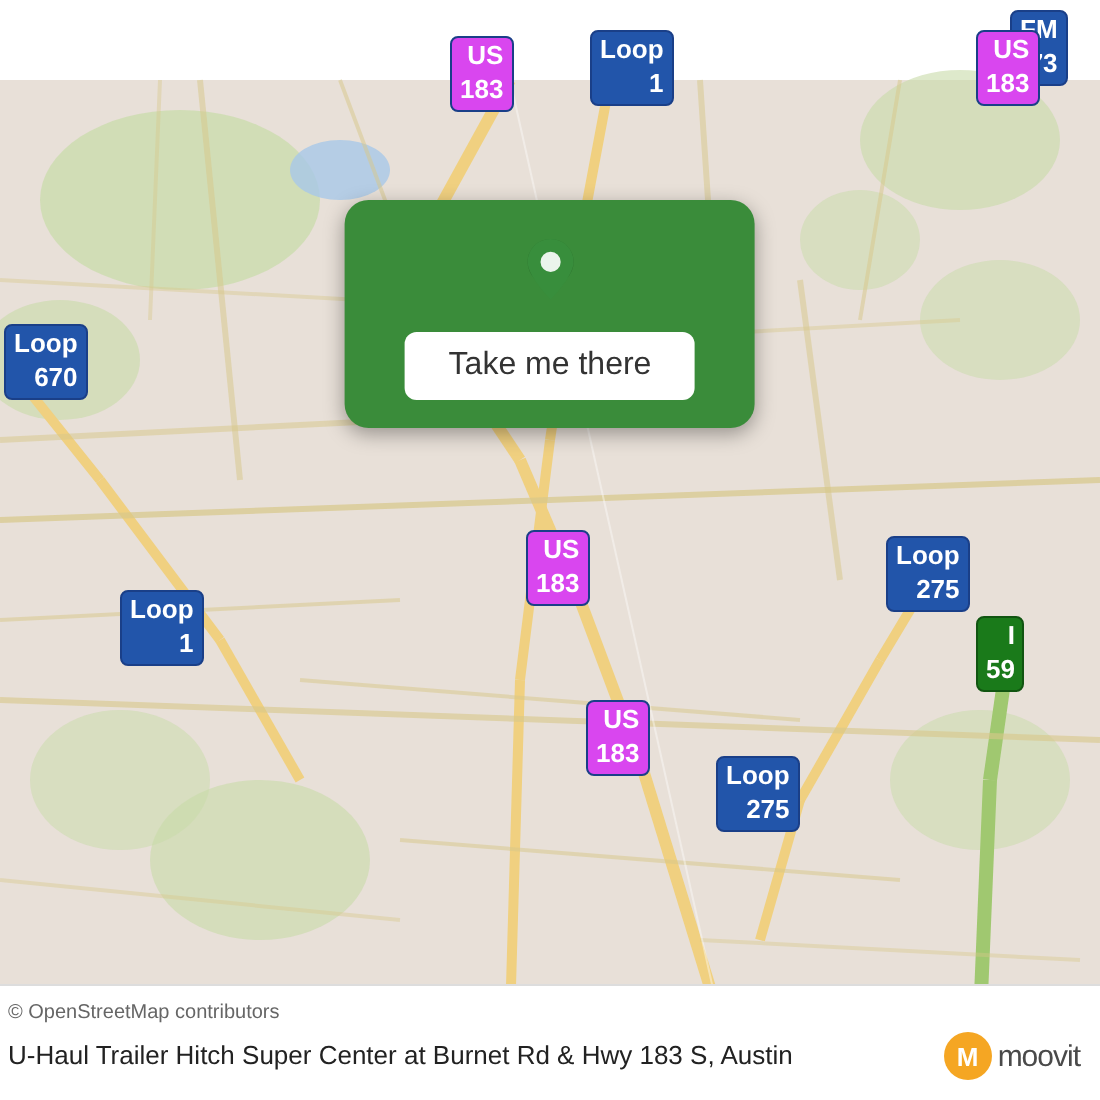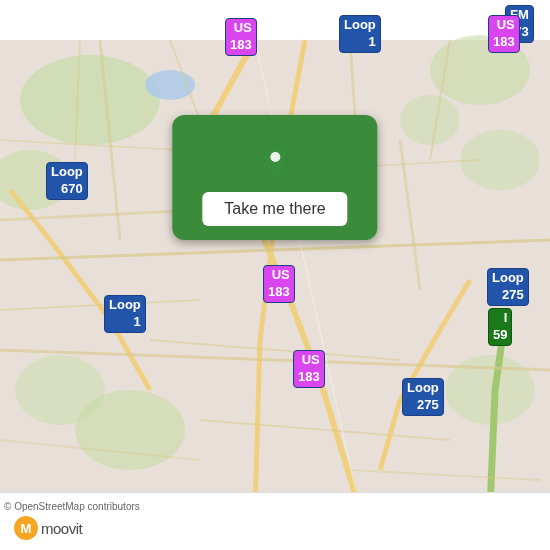--- a/index.html
+++ b/index.html
@@ -90,27 +90,26 @@
       left: 50%;
       transform: translateX(-50%);
       display: flex;
       flex-direction: column;
       align-items: center;
     }
 
     #green-card {
       background: #3a8c3a;
       border-radius: 12px;
-      padding: 29px 30px 14px 30px;
+      padding: 18px 30px 14px 30px;
       display: flex;
       flex-direction: column;
       align-items: center;
       box-shadow: 0 3px 10px rgba(0,0,0,0.35);
       min-width: 200px;
-      margin-top: 15px;
     }
 
     #pin-icon {
       width: 36px;
       height: 36px;
       margin-bottom: 8px;
     }
 
     #take-me-there-btn {
       background: white;
@@ -137,21 +136,20 @@
     }
 
     .us-badge {
       background: #d946ef;
       border: 1px solid #1a3f88;
     }
 
     .loop-badge {
       background: #2255aa;
       border: 1px solid #1a3f88;
-      margin-left: 44px;
     }
 
     .fm-badge {
       background: #2255aa;
       border: 1px solid #1a3f88;
     }
 
     .i-badge {
       background: #1a7a1a;
       border: 1px solid #115511;
@@ -274,20 +272,21 @@
   <circle cx="20" cy="18" r="7" fill="white" opacity="0.9"></circle>
 </svg>
 
       <button id="take-me-there-btn">Take me there</button>
     </div>
   </div>
 
   <div id="info-bar">
     <div id="copyright-text">© OpenStreetMap contributors</div>
     <div id="location-row">
+      <div id="location-text">U-Haul Trailer Hitch Super Center at Burnet Rd &amp; Hwy 183 S, Austin</div>
       <div id="moovit-logo">
         <div id="moovit-icon">
           <span>M</span>
         </div>
         <span id="moovit-name">moovit</span>
       </div>
     </div>
   </div>
 
 </div>

